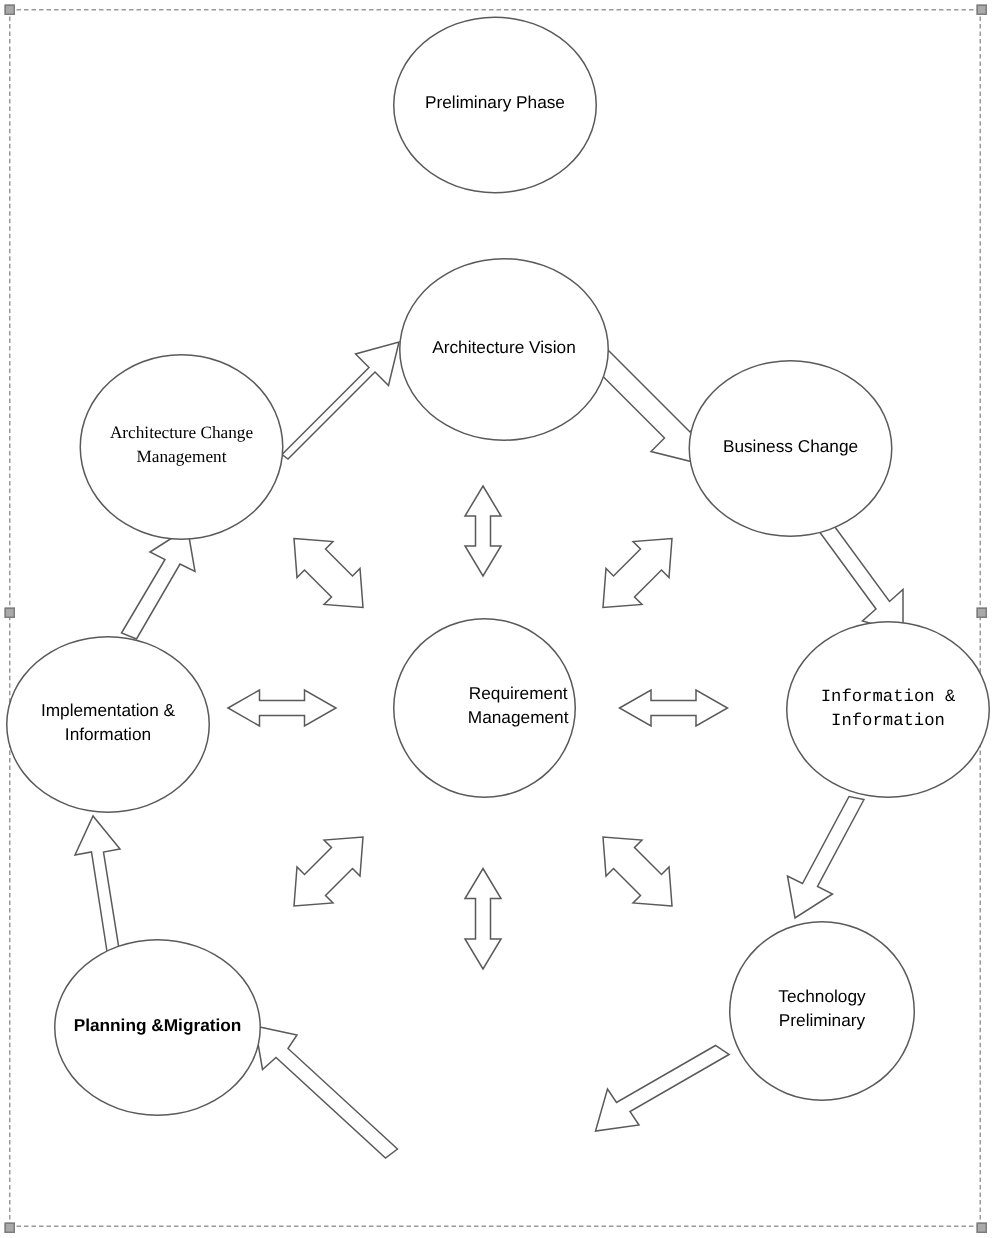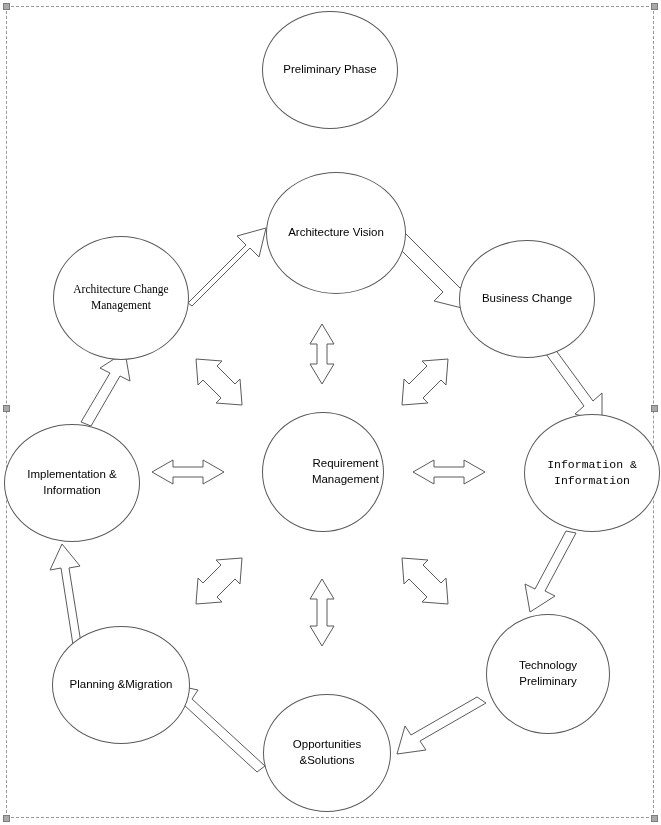--- a/index.html
+++ b/index.html
@@ -180,28 +180,22 @@
     </div>
   </div>
 
   <div class="node" style="left:486px; top:614px; width:124px; height:120px;justify-content:center;">
     <div>
       <span>Technology</span>
       <span>Preliminary</span>
     </div>
   </div>
 
-  <div class="node" style="left:263px; top:694px; width:128px; height:118px;">
-    <div>
-      <span>Opportunities</span>
-      <span>&amp;Solutions</span>
-    </div>
-  </div>
-
-  <div class="node" style="left:52px; top:626px; width:138px; height:118px;">
+
+  <div class="node" style="left:36px; top:626px; width:138px; height:118px;font-weight:bold;">
     <div>
       <span>Planning &amp;Migration</span>
     </div>
   </div>
 
   <div class="node" style="left:4px; top:424px; width:136px; height:118px;">
     <div>
       <span>Implementation &amp;</span>
       <span>Information</span>
     </div>

